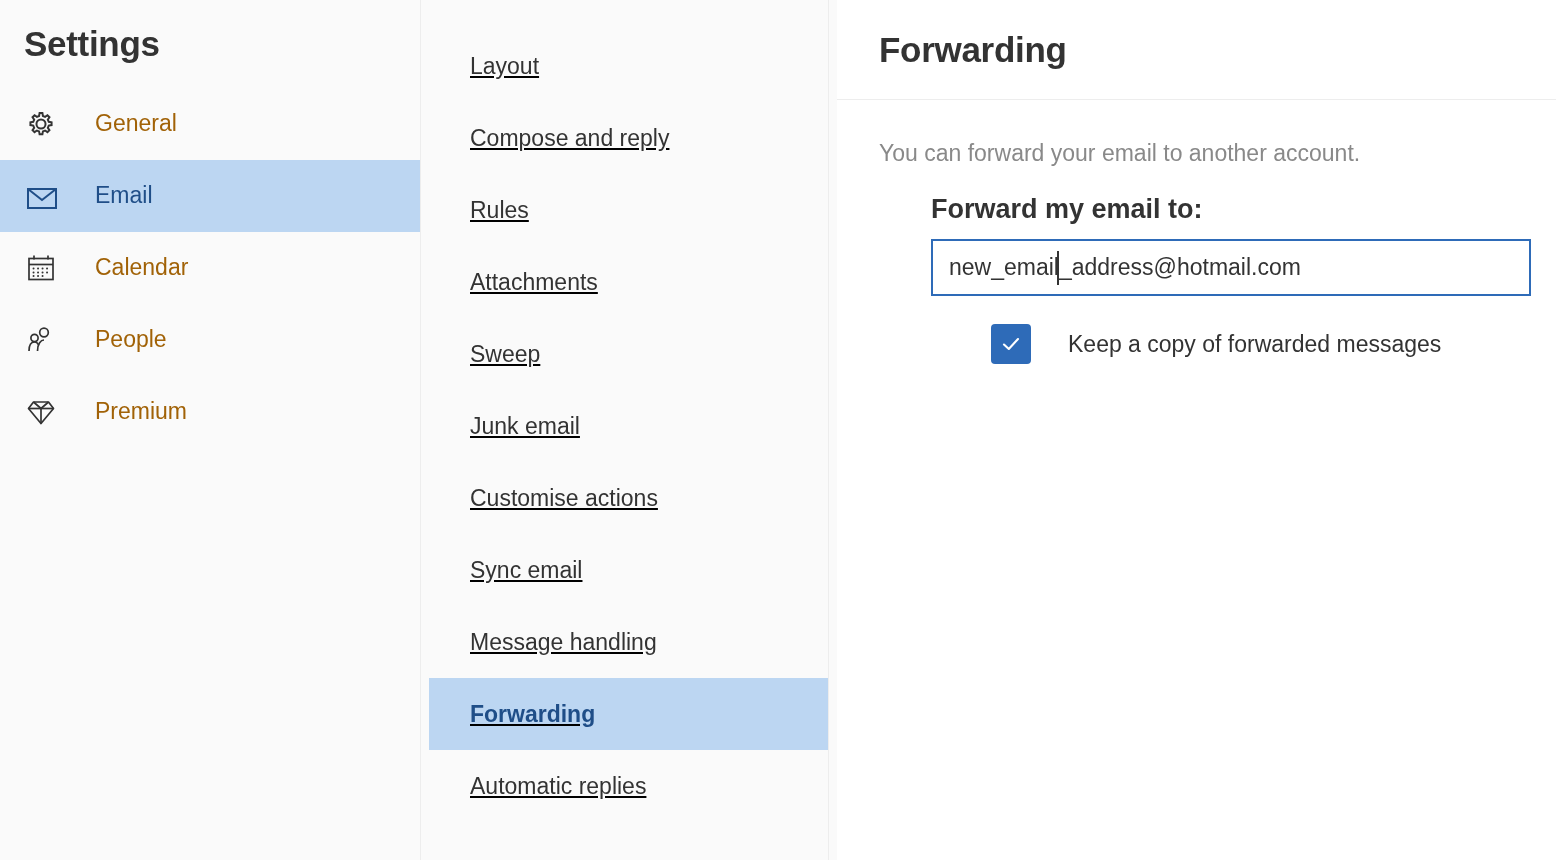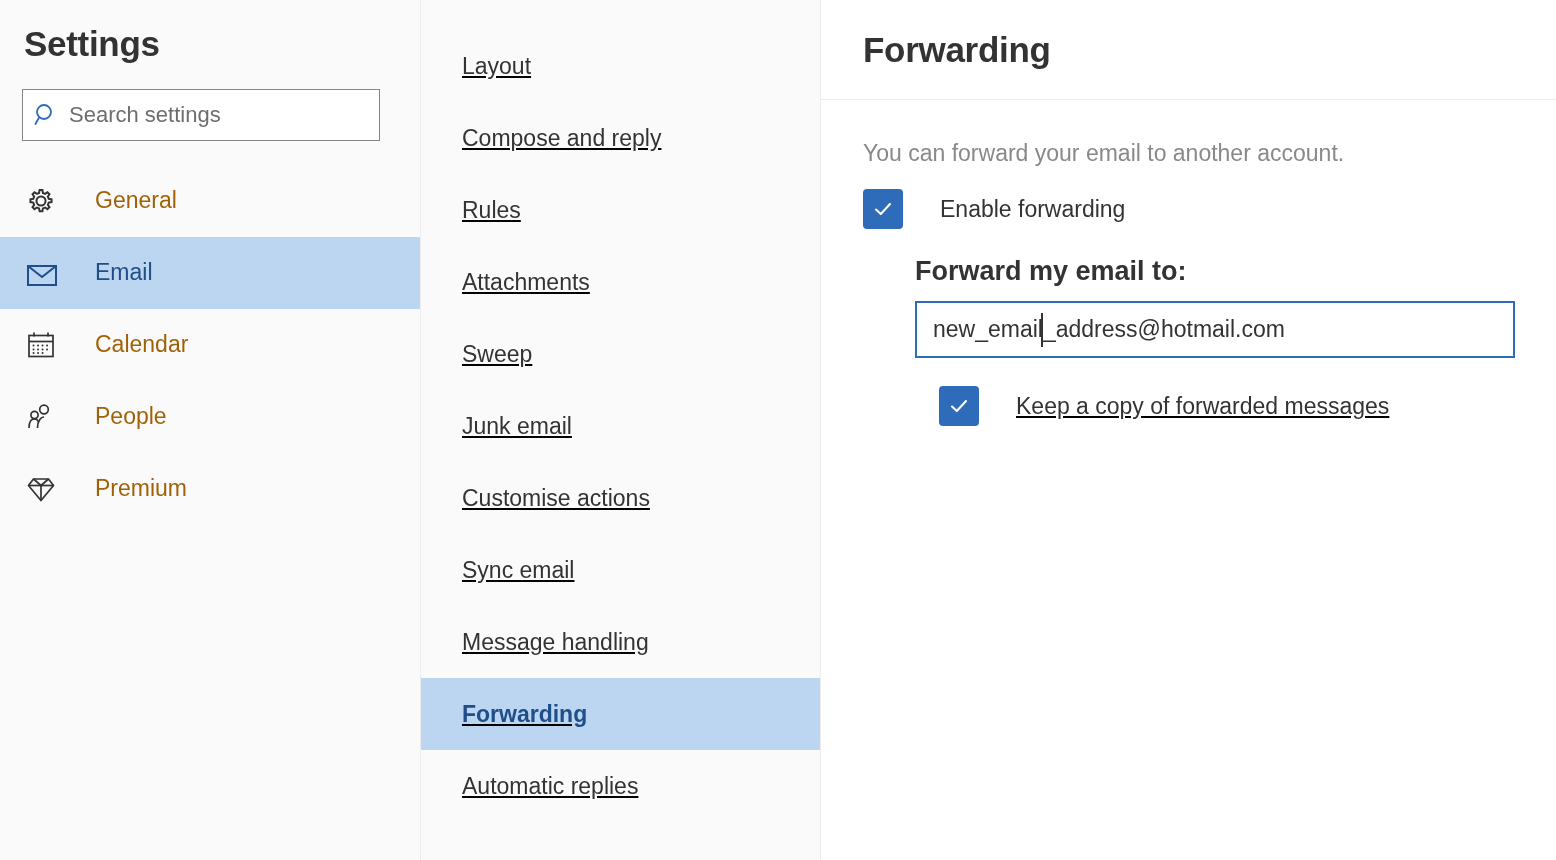--- a/index.html
+++ b/index.html
@@ -13,20 +13,21 @@
     font-family: "Liberation Sans", sans-serif;
     background: #ffffff;
     -webkit-font-smoothing: antialiased;
   }
 
   .app {
     display: flex;
     width: 1556px;
     height: 860px;
     background: #fafafa;
+    gap: 8px;
   }
 
   
   .sidebar {
     width: 421px;
     height: 860px;
     background: #fafafa;
     border-right: 1px solid #ededed;
     box-sizing: border-box;
     flex: 0 0 421px;
@@ -218,42 +219,32 @@
   .text-caret {
     position: absolute;
     left: 124px;
     top: 10px;
     width: 2px;
     height: 34px;
     background: #333333;
   }
   .keep-row {
     margin-top: 28px;
-    margin-left: 76px;
-    text-decoration: underline;
+    margin-left: 112px;
   }
 </style>
 </head>
 <body>
 
 <div class="app">
 
   <div class="sidebar">
 
     <div class="settings-title">Settings</div>
 
-    <div class="search-wrap">
-      <span class="search-icon">
-        <svg width="26" height="26" viewBox="0 0 26 26" fill="none">
-          <circle cx="11" cy="10" r="7" stroke="#2e6bb8" stroke-width="1.8"></circle>
-          <line x1="6.2" y1="15.2" x2="2.5" y2="22" stroke="#2e6bb8" stroke-width="1.8" stroke-linecap="round"></line>
-        </svg>
-      </span>
-      <input class="search-input" type="text" placeholder="Search settings" style="">
-    </div>
 
     <div class="nav-list">
 
       <div class="nav-item">
         <span class="nav-icon">
           <svg width="34" height="34" viewBox="0 0 24 24" fill="none" stroke="#333333" stroke-width="1.4">
             <circle cx="12" cy="12" r="3.2"></circle>
             <path d="M12 3.2 13 3.2 13.35 5.2 14.9 5.85 16.55 4.7 17.97 6.12 16.82 7.77 17.47 9.32 19.47 9.67 19.47 11.67 17.47 12.02 16.82 13.57 17.97 15.22 16.55 16.64 14.9 15.49 13.35 16.14 13 18.14 11 18.14 10.65 16.14 9.1 15.49 7.45 16.64 6.03 15.22 7.18 13.57 6.53 12.02 4.53 11.67 4.53 9.67 6.53 9.32 7.18 7.77 6.03 6.12 7.45 4.7 9.1 5.85 10.65 5.2 11 3.2Z" transform="translate(0,1.1)"></path>
           </svg>
         </span>
@@ -339,28 +330,20 @@
   <div class="mainpanel">
 
     <div class="main-head">
       <div class="main-title">Forwarding</div>
     </div>
 
     <div class="main-body">
 
       <p class="desc">You can forward your email to another account.</p>
 
-      <div class="check-row">
-        <span class="checkbox">
-          <svg width="24" height="24" viewBox="0 0 24 24" fill="none">
-            <path d="M5 12.5 L9.8 17 L19 7" stroke="#ffffff" stroke-width="2.1" stroke-linecap="round" stroke-linejoin="round"></path>
-          </svg>
-        </span>
-        <span class="check-label">Enable forwarding</span>
-      </div>
 
       <div class="field-block">
         <div class="field-label">Forward my email to:</div>
         <div class="field-input-wrap">
           <input class="field-input" type="text" value="new_email_address@hotmail.com" style="">
           <span class="text-caret"></span>
         </div>
       </div>
 
       <div class="check-row keep-row">

